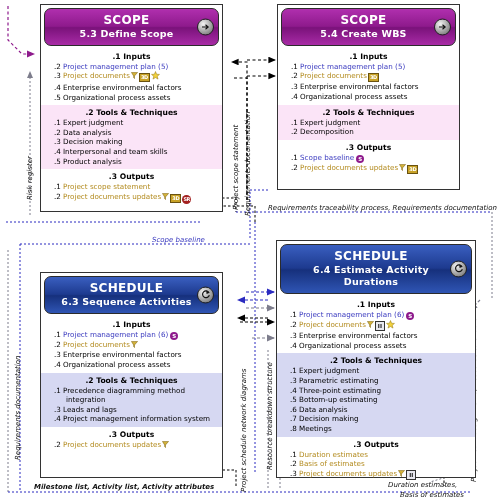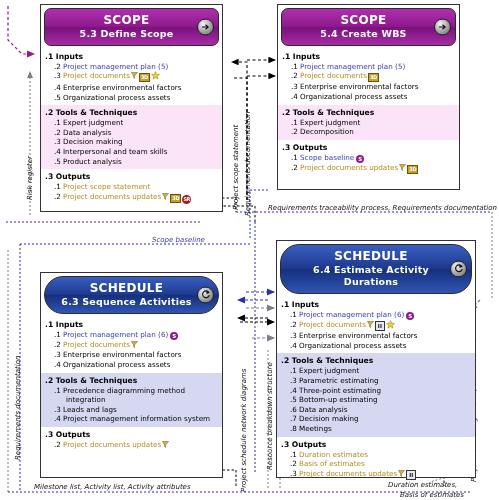--- a/index.html
+++ b/index.html
@@ -15,33 +15,33 @@
   
   .box{position:absolute;background:#ffffff;border:1px solid #333;box-sizing:border-box;z-index:3;}
   .hdr{
     position:relative;margin:3px;border:1px solid #2b2b2b;border-radius:7px;
     text-align:center;color:#ffffff;font-weight:bold;padding:4px 18px 5px 8px;
     box-sizing:border-box;line-height:1.25;
   }
   .hdr .l1{font-size:12px;letter-spacing:.3px;}
   .hdr .l2{font-size:9.5px;letter-spacing:.2px;}
   .hdr.scope{background:linear-gradient(180deg,#b02fae 0%,#8e1a8c 48%,#7a127a 52%,#a82ba6 100%);}
-  .hdr.sched{background:linear-gradient(180deg,#3a5fc0 0%,#1d3a8f 48%,#16307c 52%,#2f55b4 100%);border-radius:19px;}
+  .hdr.sched{background:linear-gradient(180deg,#3a5fc0 0%,#1d3a8f 48%,#16307c 52%,#2f55b4 100%);}
   .knob{
     position:absolute;right:4px;top:50%;transform:translateY(-50%);
     width:15px;height:15px;border-radius:50%;
     background:radial-gradient(circle at 35% 30%,#f3f3f3,#8d8d8d 70%,#5a5a5a);
     border:1px solid #222;display:flex;align-items:center;justify-content:center;
   }
   .knob svg{display:block;}
 
   .sect{padding:3px 4px 3px 4px;}
   .sect.tt-scope{background:#fbe4f7;}
   .sect.tt-sched{background:#d6d8f2;}
-  .sect h4{margin:0 0 1px 0;font-size:7.6px;font-weight:bold;}
+  .sect h4{margin:0 0 1px 0;font-size:7.6px;font-weight:bold;text-align:center;}
   .sect ul{list-style:none;margin:0;padding:0 0 0 9px;}
   .sect li{font-size:7.2px;line-height:1.33;white-space:nowrap;}
   .n{display:inline-block;min-width:9px;}
   .in{color:#3b3bbf;}
   .out{color:#b38b1f;}
   .plain{color:#000;}
 
   
   .ic{display:inline-block;vertical-align:-1px;margin-left:1px;}
   .ic-v{width:7px;height:7px;}
@@ -310,21 +310,21 @@
   <div class="vlab" style="left:232px;top:210px;transform:rotate(-90deg);">Project scope statement</div>
 
   <div class="vlab" style="left:244px;top:216px;transform:rotate(-90deg);">Requirements documentation</div>
 
   <div class="vlab" style="left:14px;top:460px;transform:rotate(-90deg);">Requirements documentation</div>
 
   <div class="hlab blue" style="left:152px;top:236px;">Scope baseline</div>
 
   <div class="hlab" style="left:268px;top:204px;">Requirements traceability process, Requirements documentation</div>
 
-  <div class="hlab" style="left:34px;top:483px;">Milestone list, Activity list, Activity attributes</div>
+  <div class="hlab" style="left:34px;top:483px;font-weight:bold;">Milestone list, Activity list, Activity attributes</div>
 
   <div class="vlab" style="left:240px;top:492px;transform:rotate(-90deg);">Project schedule network diagrams</div>
 
   <div class="vlab" style="left:266px;top:470px;transform:rotate(-90deg);">Resource breakdown structure</div>
 
   <div class="vlab" style="left:278px;top:462px;transform:rotate(-90deg);">Resource requirements</div>
 
   <div class="vlab" style="left:470px;top:482px;transform:rotate(-90deg);">Project team assignments, Resource calendars</div>
 
   <div class="hlab" style="left:388px;top:481px;">Duration estimates,</div>

